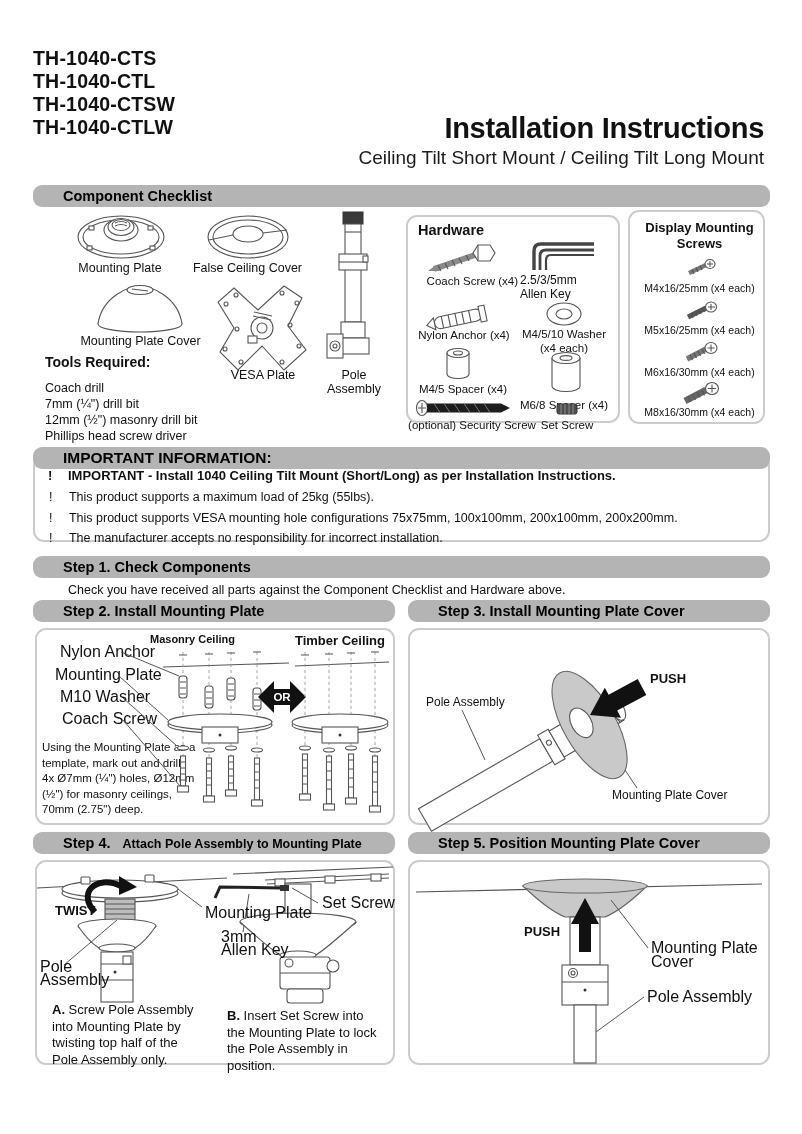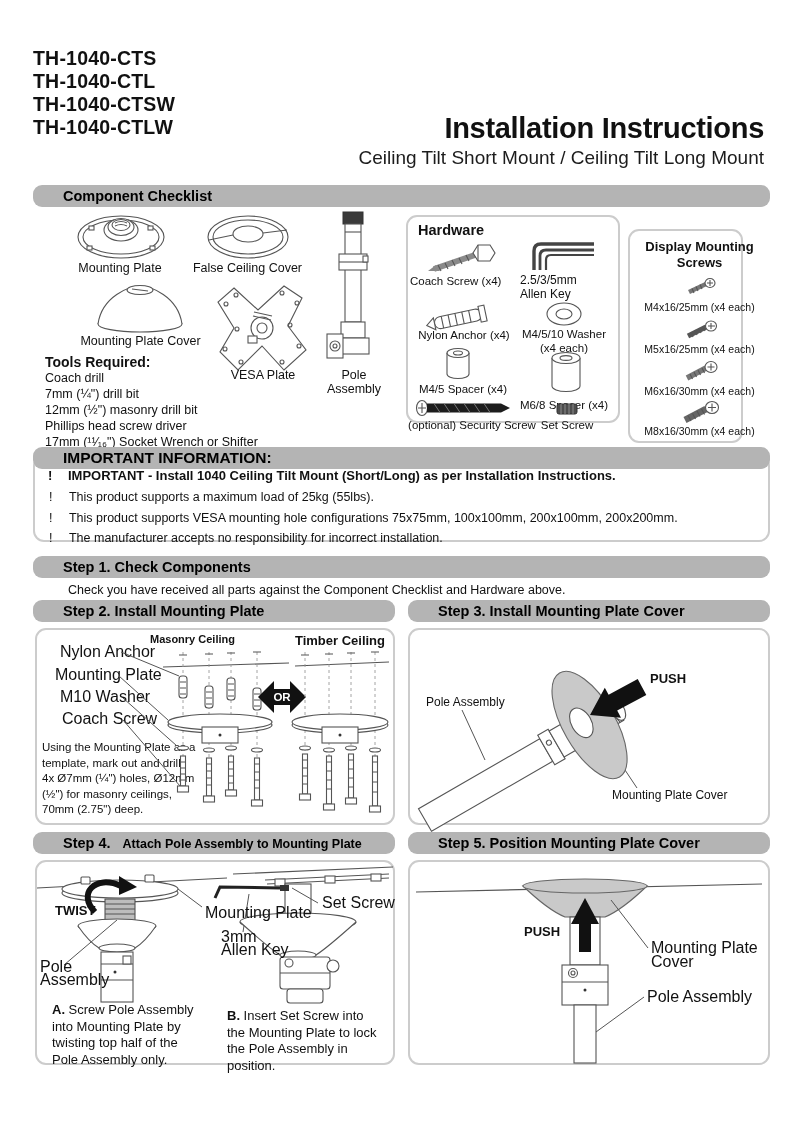--- a/index.html
+++ b/index.html
@@ -97,41 +97,41 @@
       <rect class="df" x="36" y="46" width="5" height="6"></rect>
     <rect class="df" x="14" y="112" width="24" height="16"></rect>
     <rect class="df" x="8" y="128" width="34" height="16"></rect>
     <rect class="df" x="0" y="124" width="16" height="24"></rect>
     <circle class="df" cx="8" cy="136" r="5"></circle>
       <circle class="d" cx="8" cy="136" r="2"></circle>
   </svg>
   <div class="lbl" style="left:314px;top:368px;width:80px">Pole Assembly</div>
 
   <div class="abs" style="left:45px;top:354px;width:300px">
-    <div class="b" style="font-size:14px;margin-bottom:0">Tools Required:</div>
+    <div class="b" style="font-size:14px;margin-bottom:10px">Tools Required:</div>
     <div style="font-size:12.5px;line-height:16px">
       <div><span>Coach drill</span></div>
       <div><span>7mm  (¼") drill bit</span></div>
       <div><span>12mm  (½") masonry drill bit</span></div>
       <div><span>Phillips head screw driver</span></div>
       <div><span>17mm  (¹¹⁄₁₆") Socket Wrench or Shifter</span></div>
     </div>
   </div>
 
   <div class="box" style="left:406px;top:215px;width:214px;height:208px">
     <div class="abs b" style="left:10px;top:5px;font-size:14.5px">Hardware</div>
 
     <svg class="abs" style="left:12px;top:24px" width="84" height="34" viewBox="0 0 84 34">
       <polygon points="8,30 16,24 20,30" fill="#888"></polygon>
       <line x1="14" y1="28" x2="58" y2="13" stroke="#8a8a8a" stroke-width="6"></line>
       <path class="d" d="M18,24 l3,6 M25,22 l3,6 M32,19 l3,6 M39,17 l3,6 M46,14 l3,6"></path>
       <polygon class="df" points="58,4 70,4 75,12 70,20 58,20 53,12"></polygon>
       <path class="d" d="M58,4 v16"></path>
     </svg>
-    <div class="sm" style="left:2px;top:58px;width:108px;text-align:left;font-size:11.5px">Coach Screw (x4)</div>
+    <div class="sm" style="left:2px;top:58px;width:108px;text-align:right;font-size:11.5px">Coach Screw (x4)</div>
 
     <svg class="abs" style="left:118px;top:18px" width="74" height="38" viewBox="0 0 74 38">
       <path d="M8,35 L8,16 Q8,9 15,9 L68,9" stroke="#444" stroke-width="3.4" fill="none"></path>
       <path d="M14,35 L14,21 Q14,15 20,15 L68,15" stroke="#444" stroke-width="2.8" fill="none"></path>
       <path d="M20,35 L20,25 Q20,20 25,20 L68,20" stroke="#444" stroke-width="2.2" fill="none"></path>
     </svg>
     <div class="sm pre" style="left:112px;top:56px;width:90px;text-align:left;font-size:12px;line-height:14px">2.5/3/5mm
 Allen Key</div>
 
     <svg class="abs" style="left:16px;top:86px" width="76" height="30" viewBox="0 0 76 30">
@@ -174,21 +174,21 @@
     </svg>
     <div class="sm" style="left:0px;top:202px;width:128px;text-align:center;font-size:11.5px">(optional) Security Screw</div>
 
     <svg class="abs" style="left:146px;top:184px" width="26" height="16" viewBox="0 0 26 16">
       <rect x="3" y="3" width="20" height="10" rx="2" fill="#4d4d4d" stroke="#333"></rect>
       <path d="M7,3 v10 M11,3 v10 M15,3 v10 M19,3 v10" stroke="#8d8d8d" stroke-width="1"></path>
     </svg>
     <div class="sm" style="left:116px;top:202px;width:86px;text-align:center;font-size:11.5px">Set Screw</div>
   </div>
 
-  <div class="box" style="left:628px;top:229px;width:115px;height:214px">
+  <div class="box" style="left:628px;top:210px;width:137px;height:214px">
     <div class="abs b pre" style="left:0;top:8px;width:139px;text-align:center;font-size:13px;line-height:16px">Display Mounting
 Screws</div>
 
     <svg class="abs" style="left:56px;top:46px" width="30" height="18" viewBox="0 0 30 18">
       <line x1="3" y1="15" x2="20" y2="7" stroke="#777" stroke-width="4.5"></line>
       <path class="d" d="M6,11.5 l2,4.5 M10,9.5 l2,4.5 M14,7.5 l2,4.5"></path>
       <ellipse class="df" cx="24" cy="6" rx="5" ry="4.5"></ellipse>
         <path class="d" d="M21,6 h6 M24,3 v6"></path>
     </svg>
     <div class="sm" style="left:0;top:70px;width:139px;text-align:center;font-size:10.5px">M4x16/25mm (x4 each)</div>

